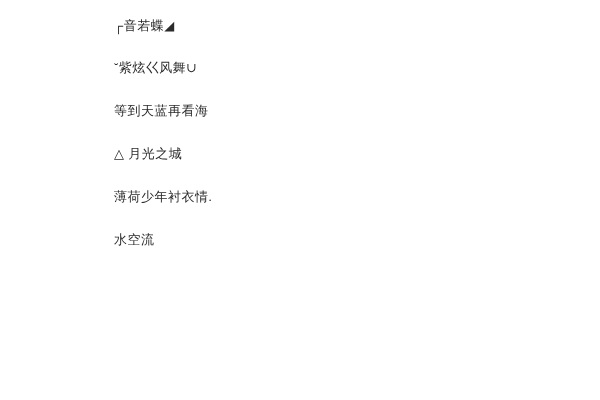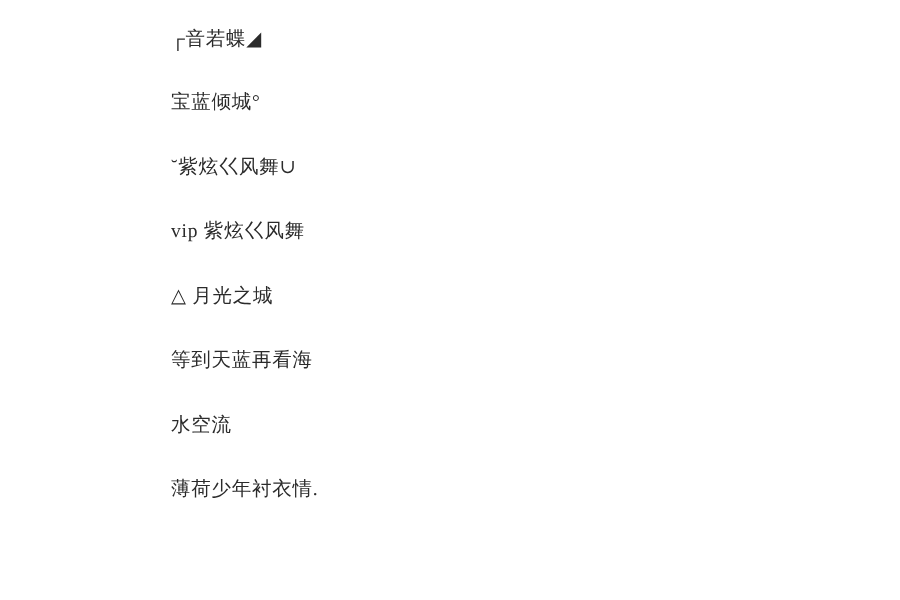--- a/index.html
+++ b/index.html
@@ -42,21 +42,19 @@
   .line.bold-lead {
     font-weight: normal;
   }
 </style>
 </head>
 <body>
 
 <div class="page">
   <div class="doc-body">
     <p class="line first">┌音若蝶◢</p>
-    <p class="line">宝蓝倾城°</p>
     <p class="line">˘紫炫巜风舞∪</p>
-    <p class="line bold-lead">vip 紫炫巜风舞</p>
+    <p class="line">等到天蓝再看海</p>
     <p class="line">△ 月光之城</p>
-    <p class="line">等到天蓝再看海</p>
+    <p class="line">薄荷少年衬衣情.</p>
     <p class="line">水空流</p>
-    <p class="line">薄荷少年衬衣情.</p>
   </div>
 </div>
 
 </body></html>

